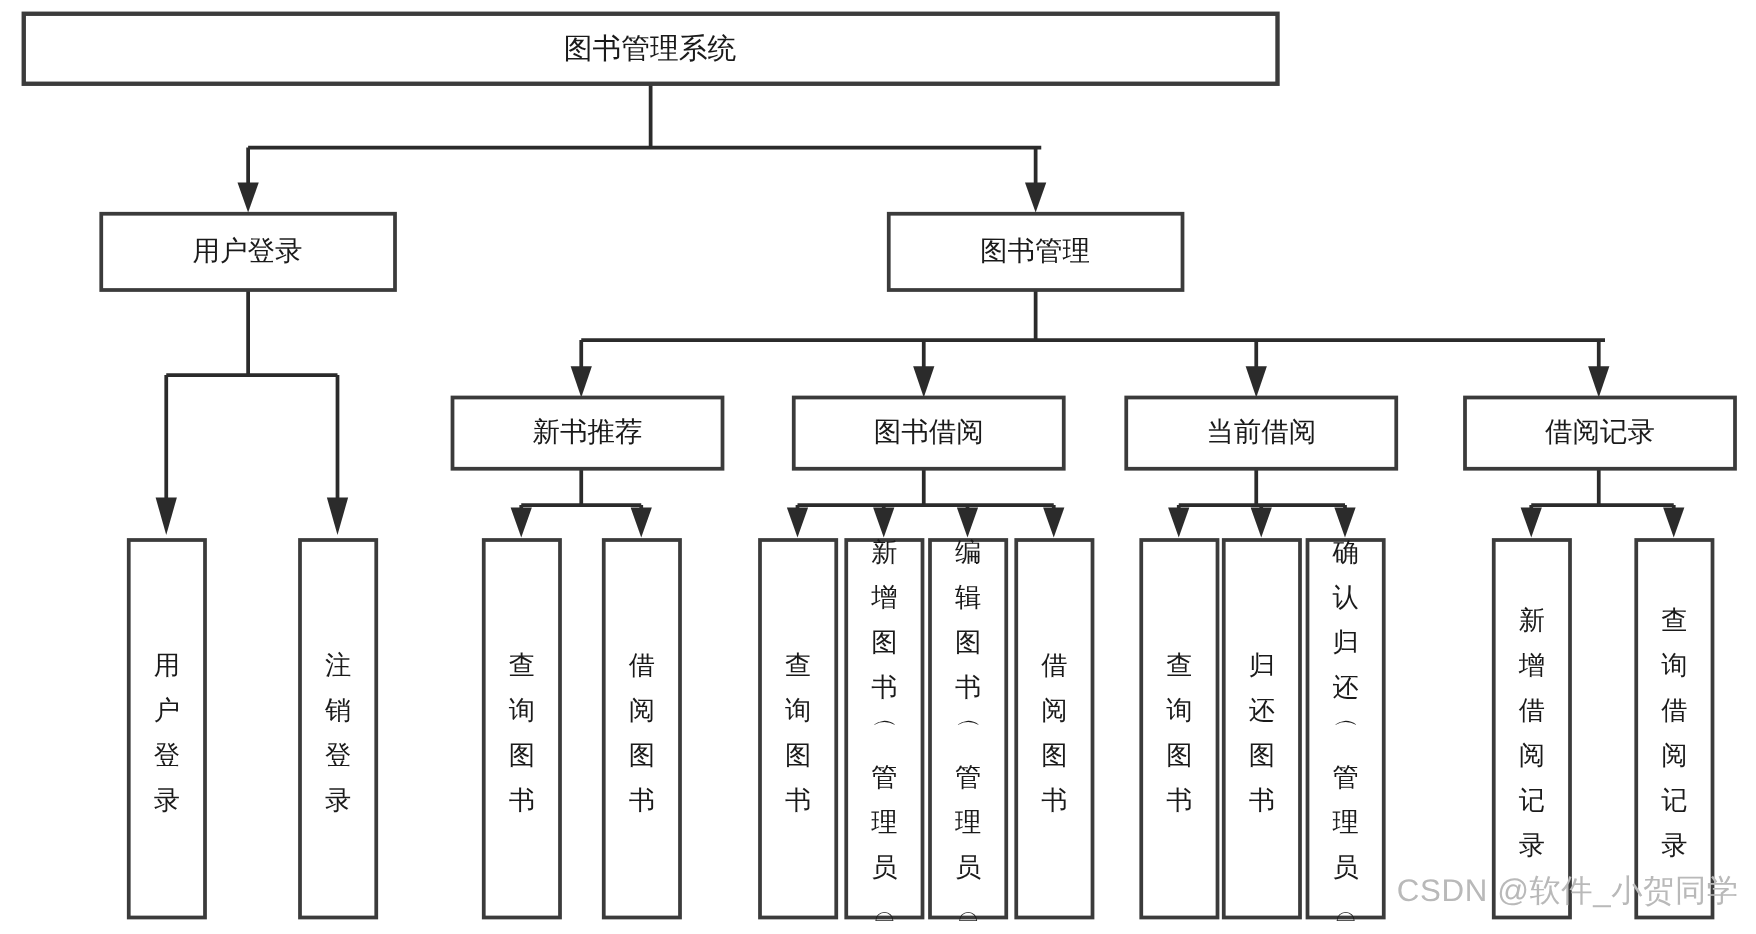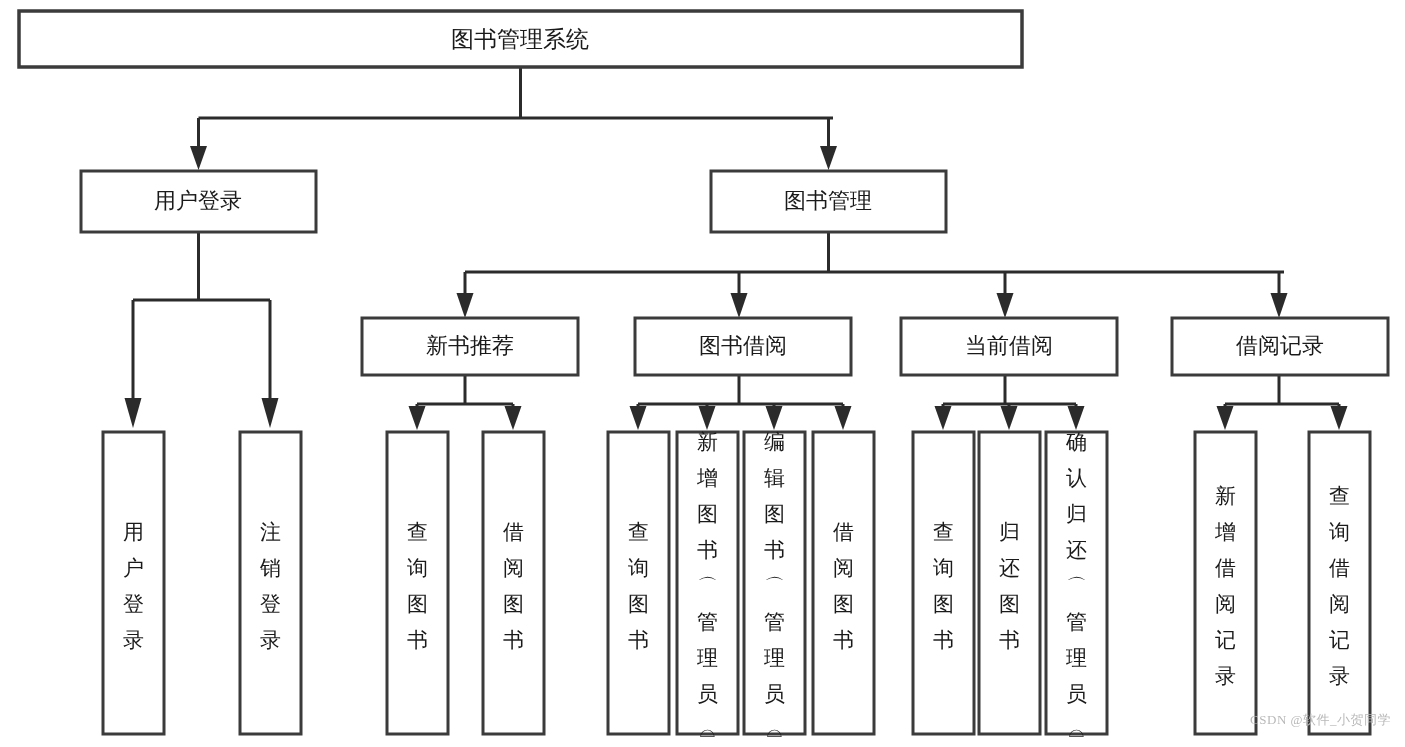--- a/index.html
+++ b/index.html
@@ -60,22 +60,22 @@
   .leaf-label {
     font-family: "DejaVu Sans", "Liberation Sans", sans-serif;
     fill: #1a1a1a;
     font-size: 21px;
     text-anchor: middle;
   }
   .watermark {
     position: absolute;
     right: 14px;
     bottom: 6px;
-    font-family: Liberation Serif, serif;
-    font-size: 13px;
+    font-family: Liberation Sans, sans-serif;
+    font-size: 25px;
     color: #b9b9b9;
     letter-spacing: 0.5px;
     white-space: nowrap;
     user-select: none;
   }
 </style>
 </head>
 <body>
 
 <div id="diagram-root">

